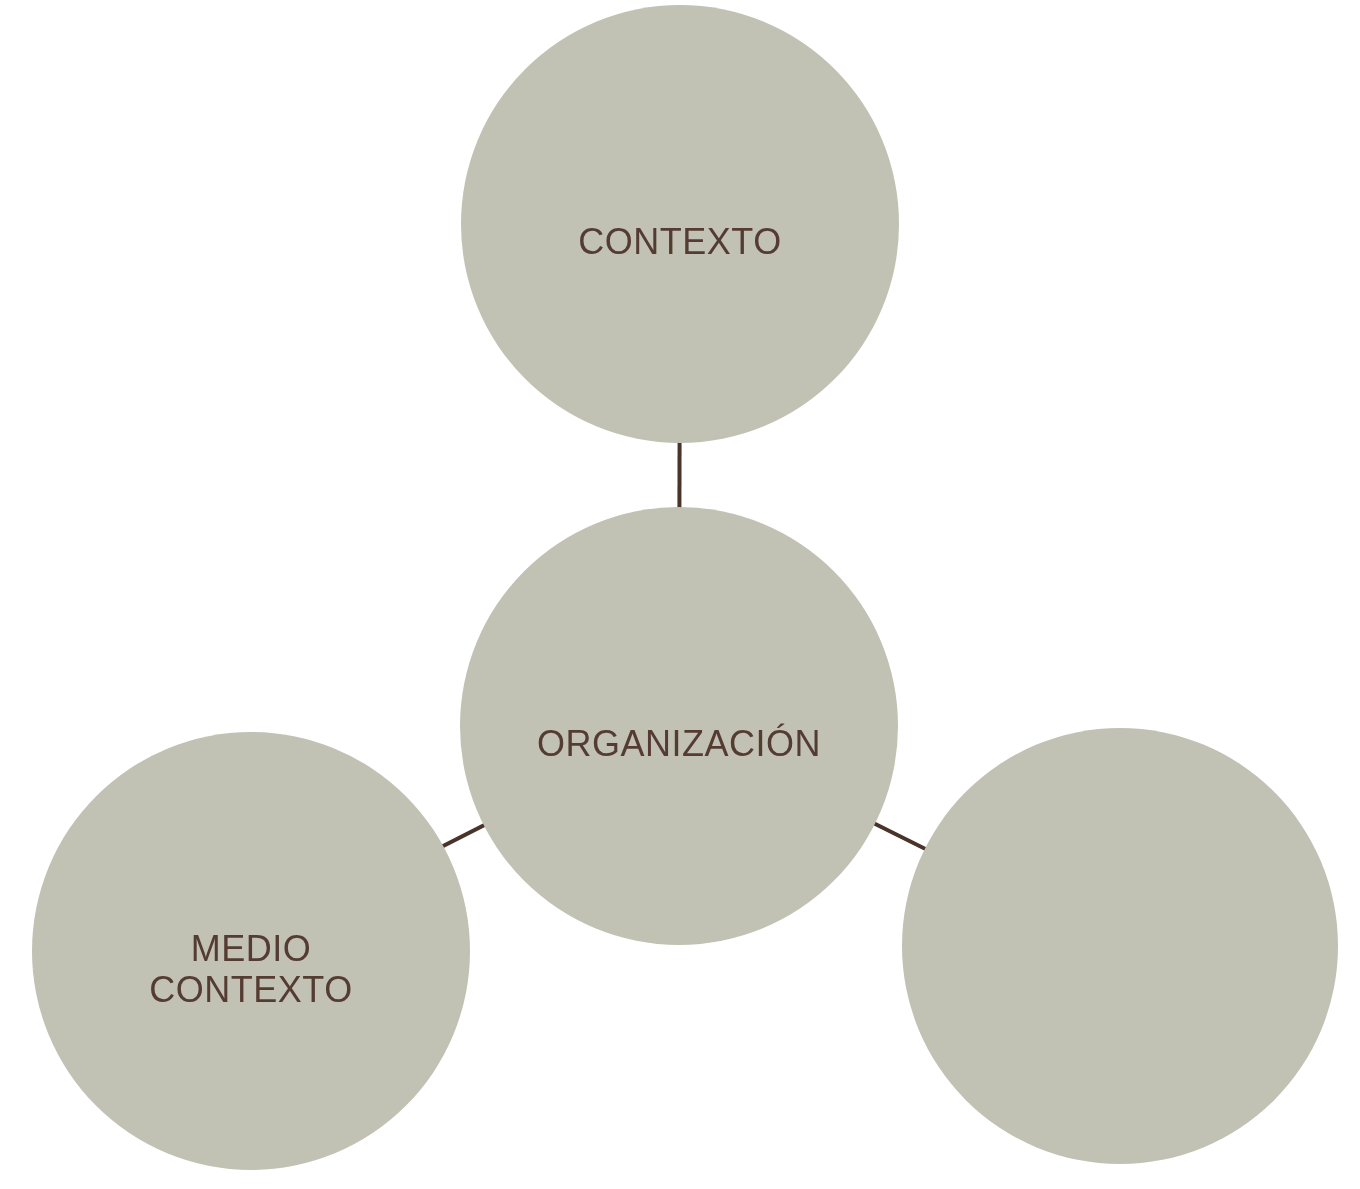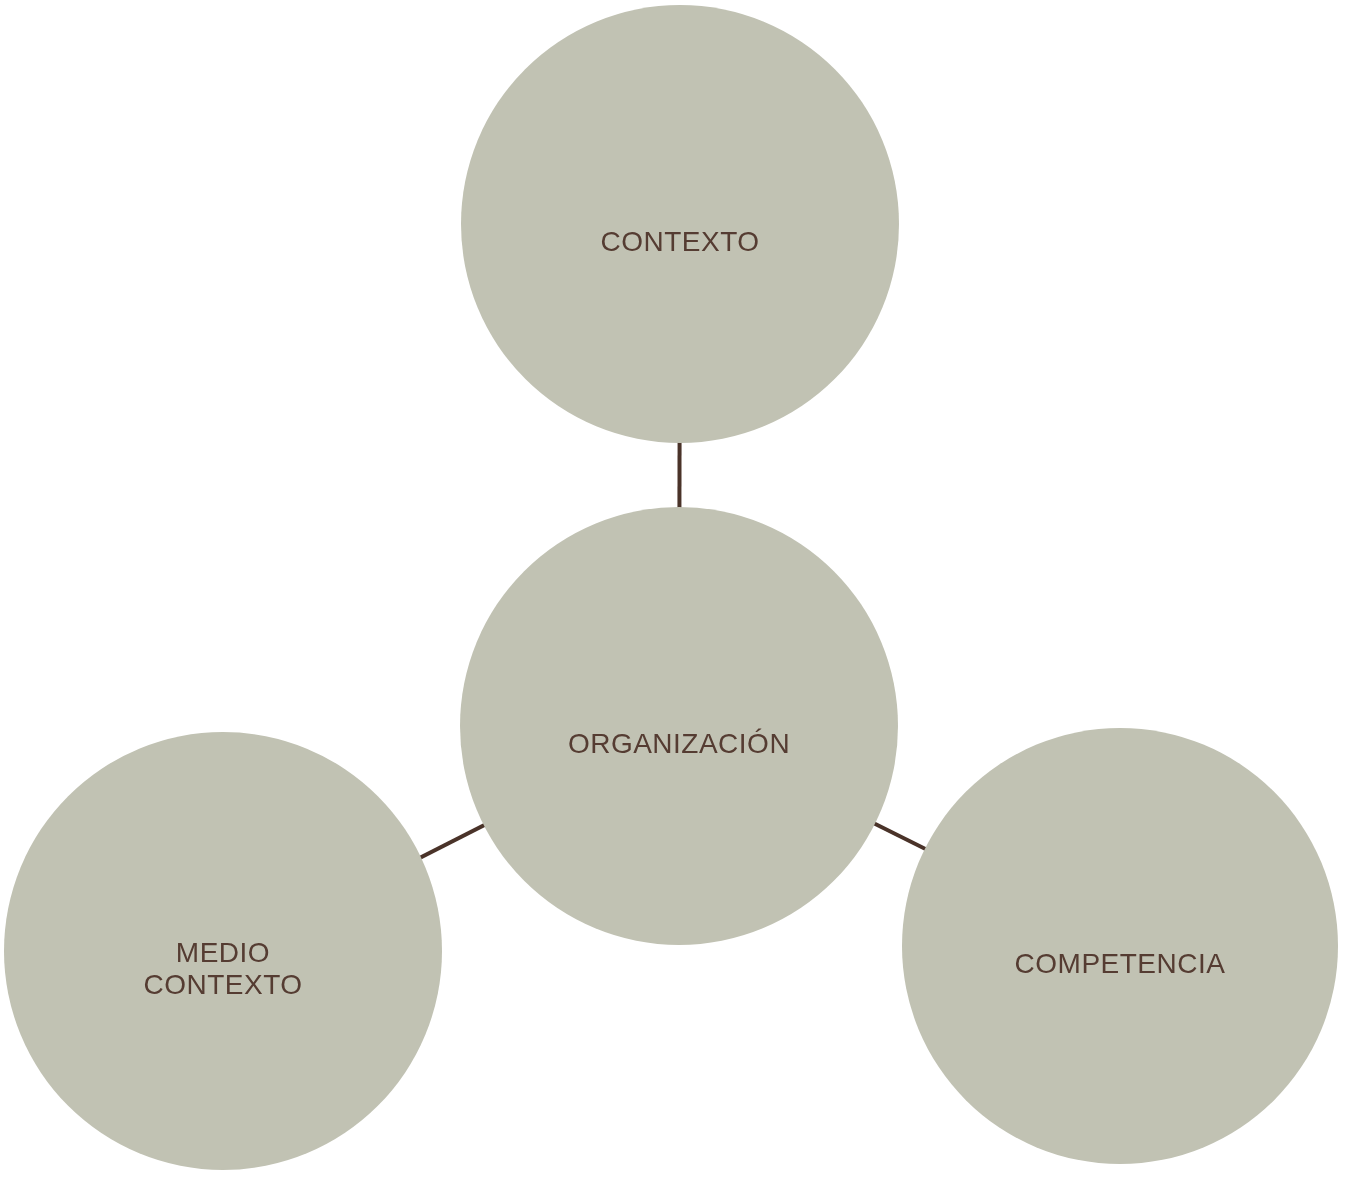--- a/index.html
+++ b/index.html
@@ -37,26 +37,26 @@
     border-radius: 50%;
     background: var(--node-fill);
     display: flex;
     align-items: center;
     justify-content: center;
     text-align: center;
     z-index: 1;
   }
   .node-top    { left: 461px; top: 5px;   width: 438px; height: 438px; }
   .node-center { left: 460px; top: 507px; width: 438px; height: 438px; }
-  .node-left   { left: 4px;  top: 732px; width: 438px; height: 438px; }
+  .node-left   { left: 32px;  top: 732px; width: 438px; height: 438px; }
   .node-right  { left: 902px; top: 728px; width: 436px; height: 436px; }
   .node-label {
     display: block;
     color: var(--label-color);
-    font-size: 28px;
+    font-size: 36px;
     font-weight: 300;
     letter-spacing: 0.5px;
     line-height: 1.14;
     transform: translateY(18px);
   }
 </style>
 </head>
 <body>
 
 <div class="canvas">
@@ -77,17 +77,17 @@
 
   <div class="node node-left">
     <span class="node-label">
       <span>MEDIO</span><br>
       <span>CONTEXTO</span>
     </span>
   </div>
 
   <div class="node node-right">
     <span class="node-label">
-      <span>COMPETENCIA</span><br>
+      <br>
     </span>
   </div>
 
 </div>
 
 </body></html>

